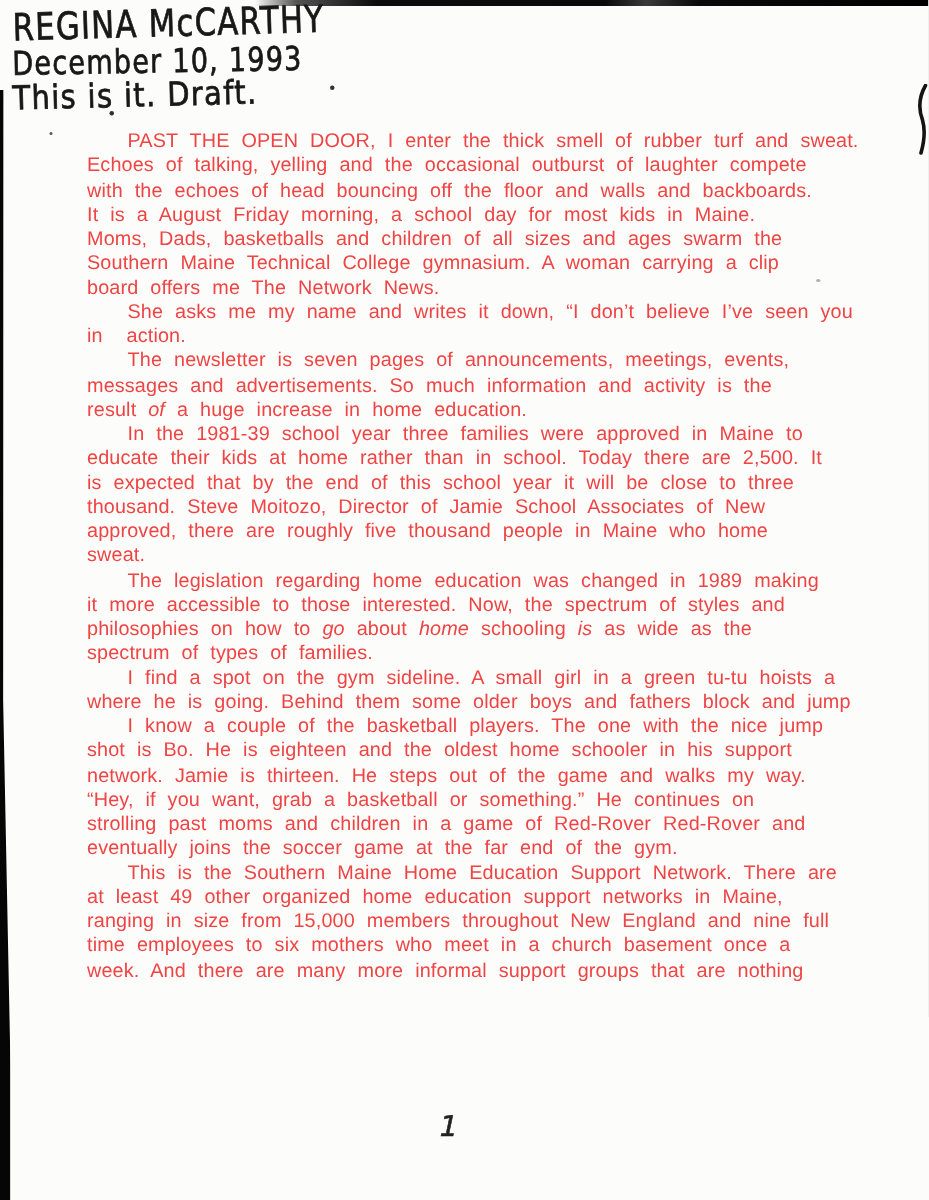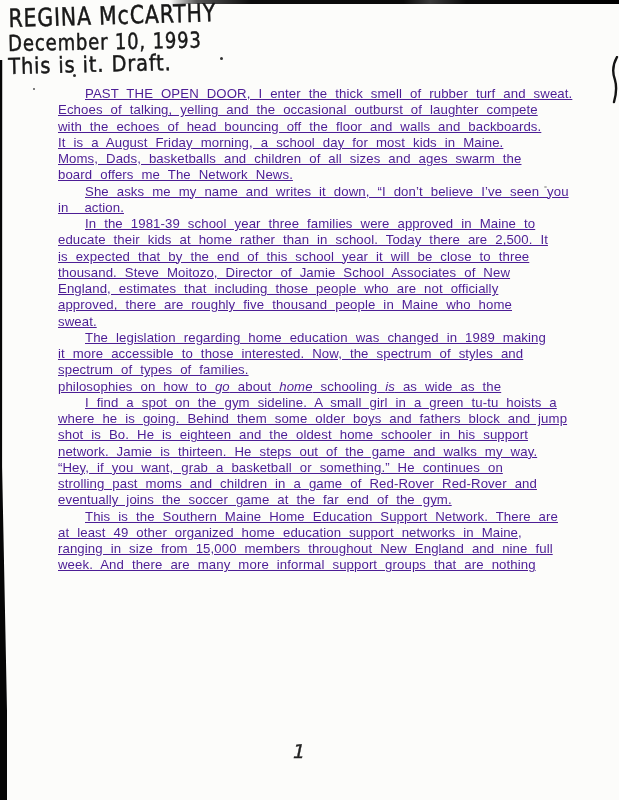--- a/index.html
+++ b/index.html
@@ -28,21 +28,21 @@
     position:absolute;left:8px;color:#181818;white-space:nowrap;
     font-family:"DejaVu Sans",sans-serif;transform-origin:left top;
     -webkit-text-stroke:0.5px #181818;letter-spacing:1px;
   }
   .hw-author{top:4px;font-size:25px;transform:rotate(-1.6deg) scaleX(0.82);}
   .hw-date{top:31px;font-size:22px;transform:rotate(-1deg) scaleX(0.82);}
   .hw-note{top:54px;font-size:22px;transform:rotate(-1.4deg) scaleX(0.88);}
   
   .doc-body{
     position:absolute;left:58px;top:86px;width:480px;
-    font-size:13.2px;color:#4c1d95;letter-spacing:0.1px;word-spacing:4.2px;text-decoration:underline;
+    font-size:13.2px;color:#ef4444;letter-spacing:0.1px;word-spacing:4.2px;
   }
   .paragraph{margin:0;}
   .line{height:16.26px;line-height:16.26px;white-space:nowrap;text-align:left;}
   .line.first{text-indent:27px;}
   .line em{font-style:italic;}
   
   .page-number{
     position:absolute;left:293px;top:740px;font-size:19px;color:#222;
     font-family:"DejaVu Sans",sans-serif;transform:skewX(-12deg);
     -webkit-text-stroke:0.4px #222;
@@ -67,55 +67,62 @@
   <div class="hw hw-date">December 10, 1993</div>
   <div class="hw hw-note">This is it. Draft.</div>
 
   <div class="doc-body">
       <div class="paragraph">
         <div class="line first">PAST THE OPEN DOOR, I enter the thick smell of rubber turf and sweat.</div>
         <div class="line">Echoes of talking, yelling and the occasional outburst of laughter compete</div>
         <div class="line">with the echoes of head bouncing off the floor and walls and backboards.</div>
         <div class="line">It is a August Friday morning, a school day for most kids in Maine.</div>
         <div class="line">Moms, Dads, basketballs and children of all sizes and ages swarm the</div>
+        <div class="line">Southern Maine Technical College gymnasium. A woman carrying a clip</div>
         <div class="line last">board offers me The Network News.</div>
       </div>
       <div class="paragraph">
         <div class="line first">She asks me my name and writes it down, “I don’t believe I’ve seen you</div>
         <div class="line last">in&nbsp; action.</div>
       </div>
       <div class="paragraph">
+        <div class="line first">The newsletter is seven pages of announcements, meetings, events,</div>
+        <div class="line">messages and advertisements. So much information and activity is the</div>
+        <div class="line last">result <em>of</em> a huge increase in home education.</div>
+      </div>
+      <div class="paragraph">
         <div class="line first">In the 1981-39 school year three families were approved in Maine to</div>
         <div class="line">educate their kids at home rather than in school. Today there are 2,500. It</div>
         <div class="line">is expected that by the end of this school year it will be close to three</div>
         <div class="line">thousand. Steve Moitozo, Director of Jamie School Associates of New</div>
-        <div class="line">England, estimates that including those people who are not officially</div>
         <div class="line">approved, there are roughly five thousand people in Maine who home</div>
         <div class="line last">sweat.</div>
       </div>
       <div class="paragraph">
         <div class="line first">The legislation regarding home education was changed in 1989 making</div>
         <div class="line">it more accessible to those interested. Now, the spectrum of styles and</div>
+        <div class="line">philosophies on how to <em>go</em> about <em>home</em> schooling <em>is</em> as wide as the</div>
         <div class="line last">spectrum of types of families.</div>
-        <div class="line">philosophies on how to <em>go</em> about <em>home</em> schooling <em>is</em> as wide as the</div>
       </div>
       <div class="paragraph">
         <div class="line first">I find a spot on the gym sideline. A small girl in a green tu-tu hoists a</div>
         <div class="line">where he is going. Behind them some older boys and fathers block and jump</div>
       </div>
       <div class="paragraph">
+        <div class="line first">I know a couple of the basketball players. The one with the nice jump</div>
         <div class="line">shot is Bo. He is eighteen and the oldest home schooler in his support</div>
         <div class="line">network. Jamie is thirteen. He steps out of the game and walks my way.</div>
         <div class="line">“Hey, if you want, grab a basketball or something.” He continues on</div>
         <div class="line">strolling past moms and children in a game of Red-Rover Red-Rover and</div>
         <div class="line last">eventually joins the soccer game at the far end of the gym.</div>
       </div>
       <div class="paragraph">
         <div class="line first">This is the Southern Maine Home Education Support Network. There are</div>
         <div class="line">at least 49 other organized home education support networks in Maine,</div>
         <div class="line">ranging in size from 15,000 members throughout New England and nine full</div>
+        <div class="line">time employees to six mothers who meet in a church basement once a</div>
         <div class="line last">week. And there are many more informal support groups that are nothing</div>
       </div>
     </div>
 
   <div class="page-number">1</div>
 
 </div>
 
 </body></html>

